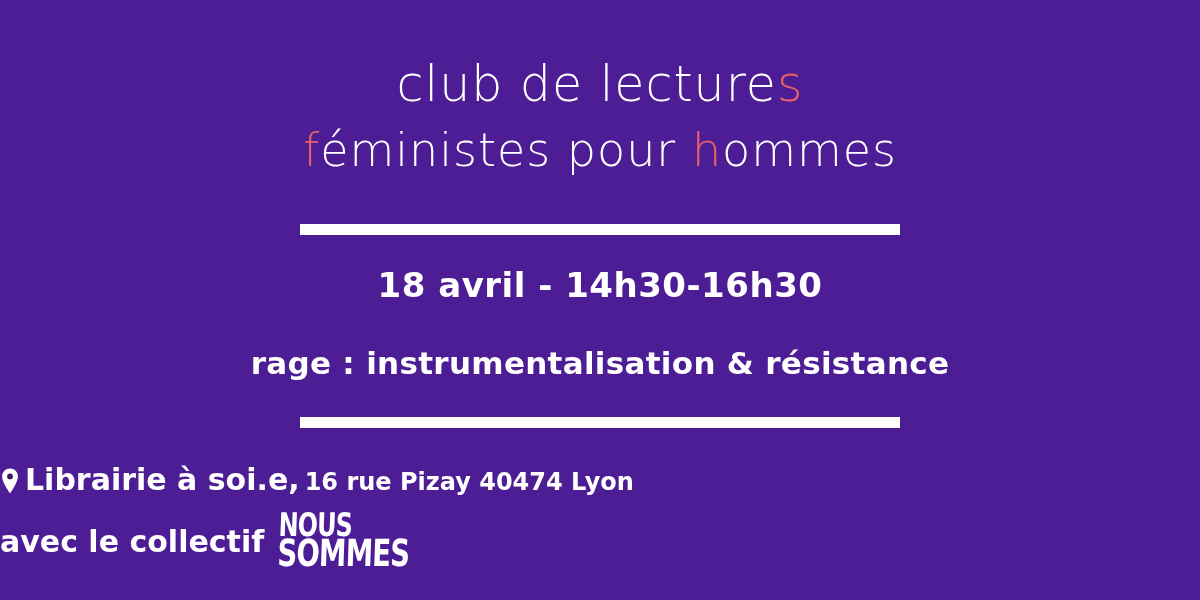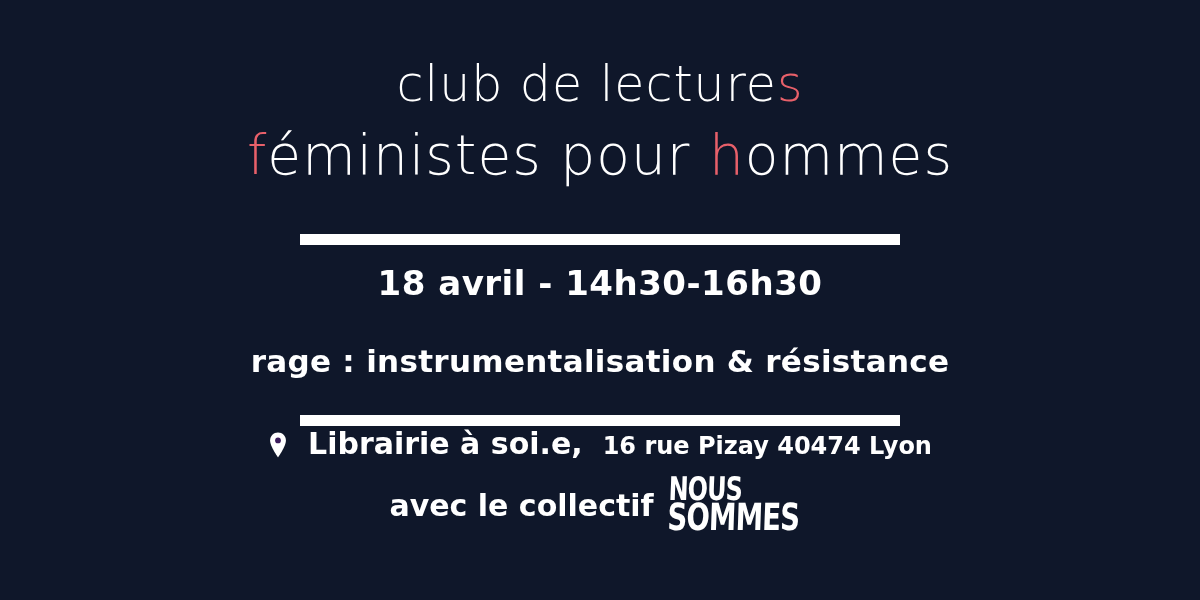--- a/index.html
+++ b/index.html
@@ -10,46 +10,46 @@
     width: 1200px;
     height: 600px;
     overflow: hidden;
     font-family: "DejaVu Sans", sans-serif;
   }
 
   .poster {
     position: relative;
     width: 1200px;
     height: 600px;
-    background: #0f172a;
+    background: #4c1d95;
     box-sizing: border-box;
     display: flex;
     flex-direction: column;
-    align-items: center;
+    align-items: flex-start;
   }
 
   
   .title-block {
     margin-top: 58px;
     width: 100%;
     text-align: center;
     line-height: 1.12;
   }
   .title-line {
     font-family: "DejaVu Sans", sans-serif;
     font-weight: 300;
     color: #ffffff;
     letter-spacing: 1px;
     white-space: nowrap;
   }
   .title-line-1 {
     font-size: 49px;
   }
   .title-line-2 {
-    font-size: 55px;
+    font-size: 46px;
     margin-top: 12px;
   }
   .accent {
     color: #e8606a;
   }
 
   
   .rule {
     width: 600px;
     height: 11px;
@@ -62,40 +62,41 @@
   .rule-bottom {
     margin-top: 36px;
   }
 
   
   .middle {
     width: 100%;
     text-align: center;
   }
   .date-line {
-    margin-top: 18px;
+    margin-top: 30px;
     font-size: 34px;
     font-weight: 700;
     color: #ffffff;
     letter-spacing: 0.5px;
   }
   .theme-line {
     margin-top: 40px;
     font-size: 31px;
     font-weight: 700;
     color: #ffffff;
     letter-spacing: 0.3px;
   }
 
   
   .venue {
+    margin-top: 34px;
     display: flex;
     align-items: baseline;
     justify-content: center;
-    gap: 20px;
+    gap: 5px;
     color: #ffffff;
   }
   .pin-icon {
     width: 20px;
     height: 26px;
     position: relative;
     top: 4px;
     flex: 0 0 auto;
   }
   .venue-name {

